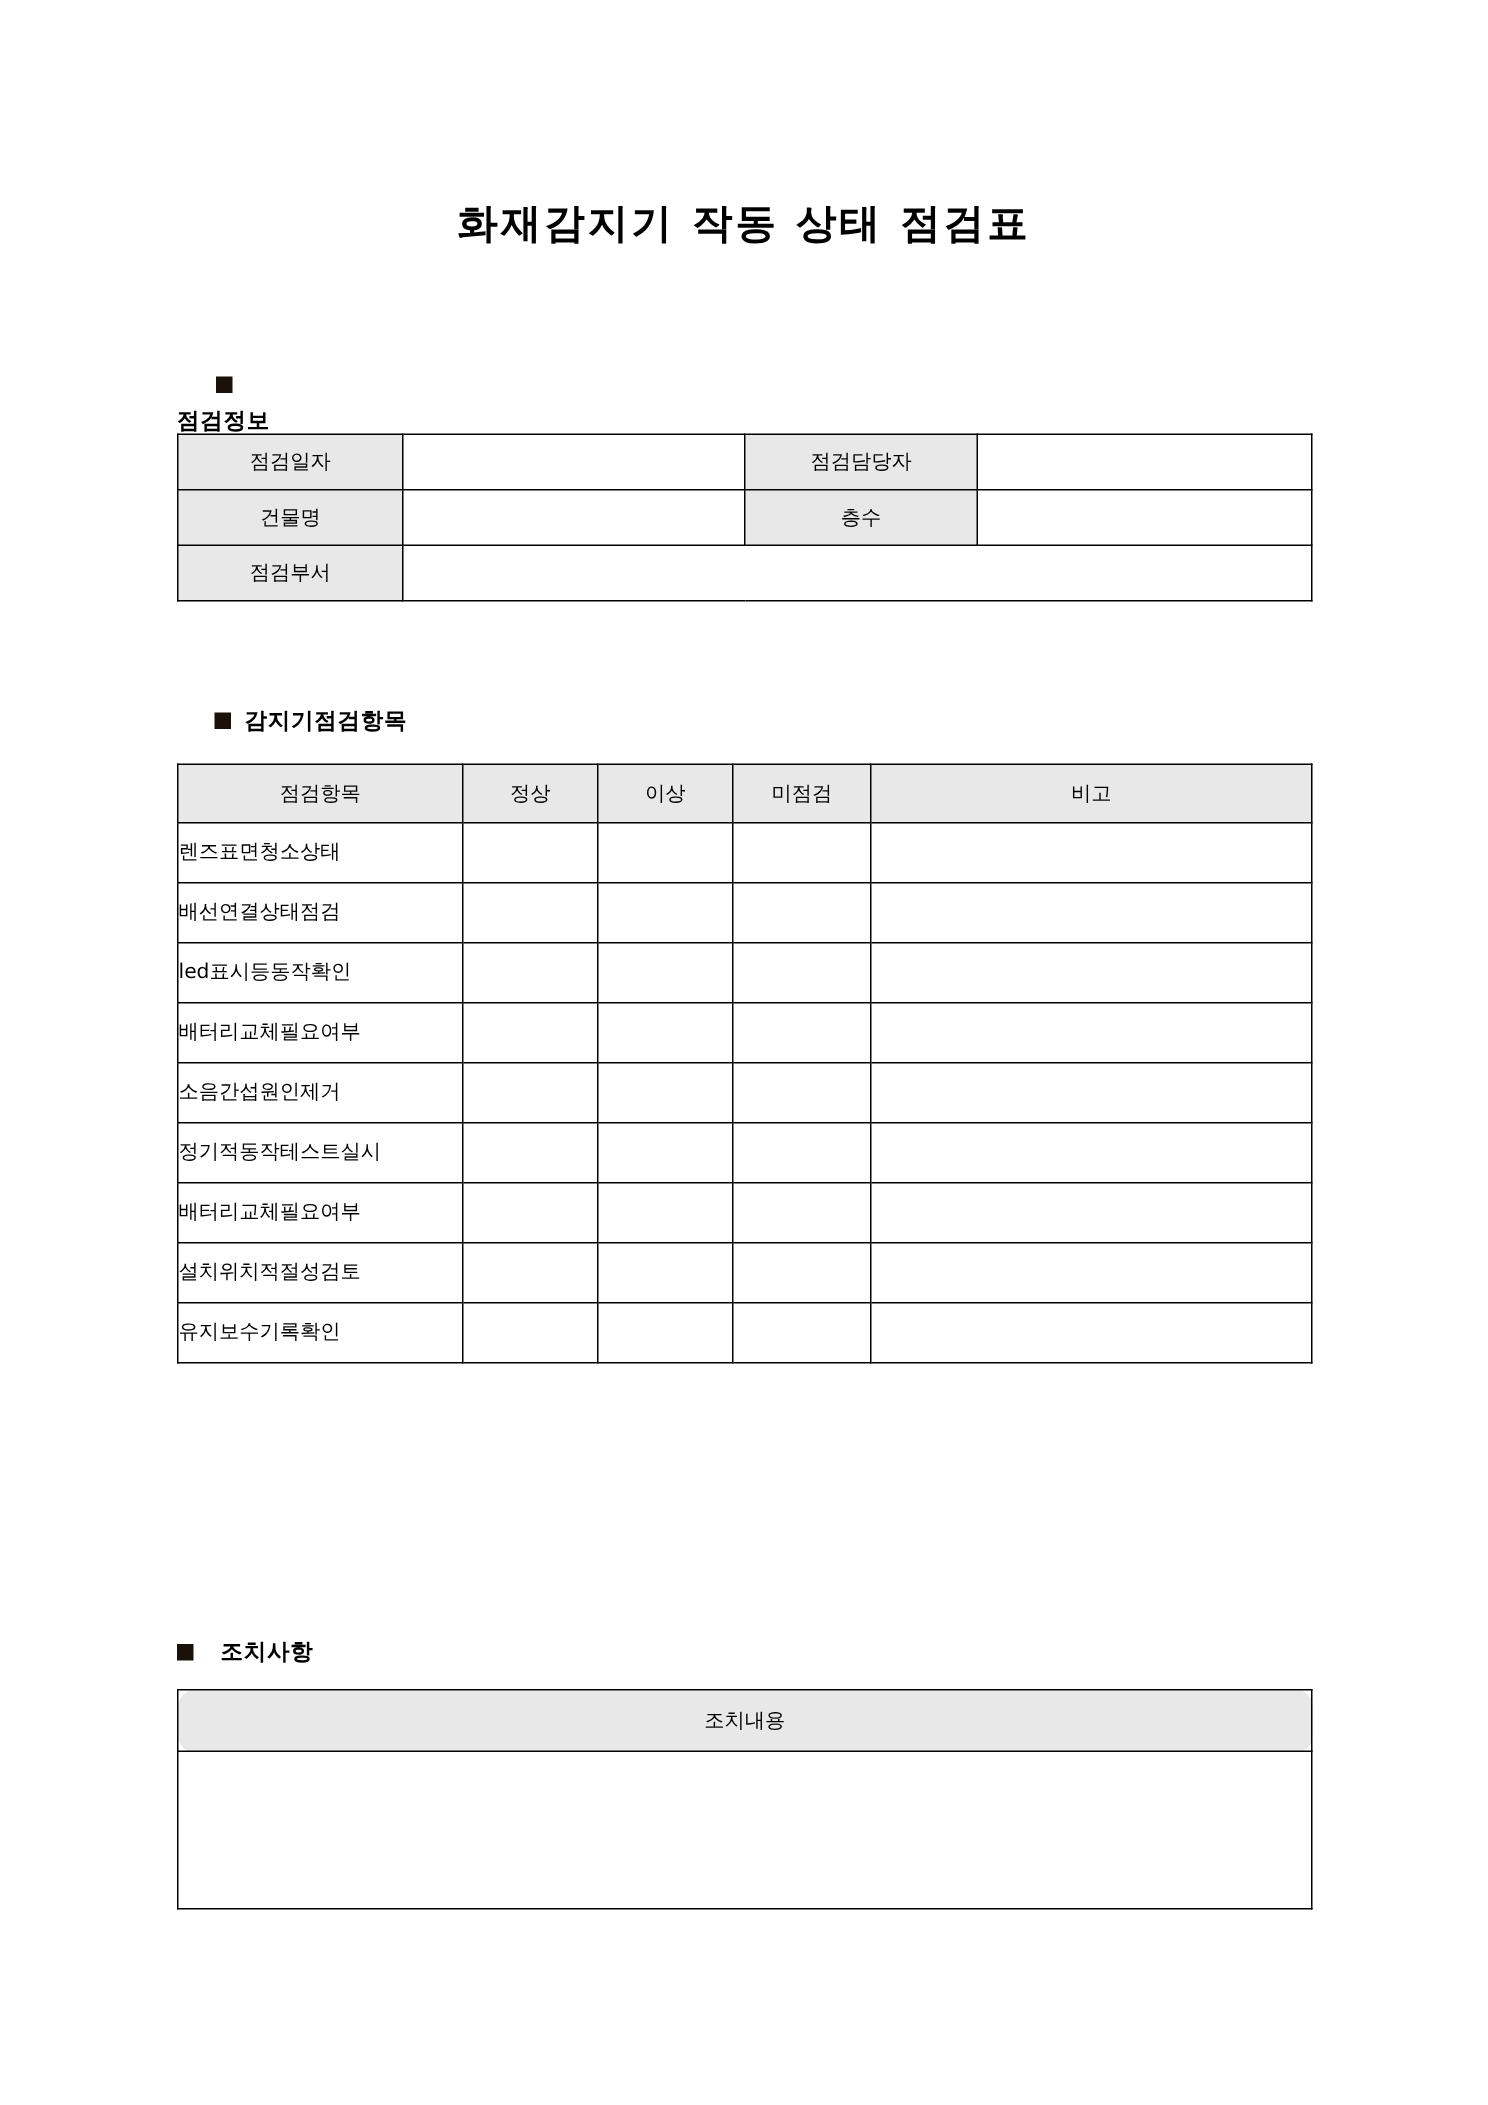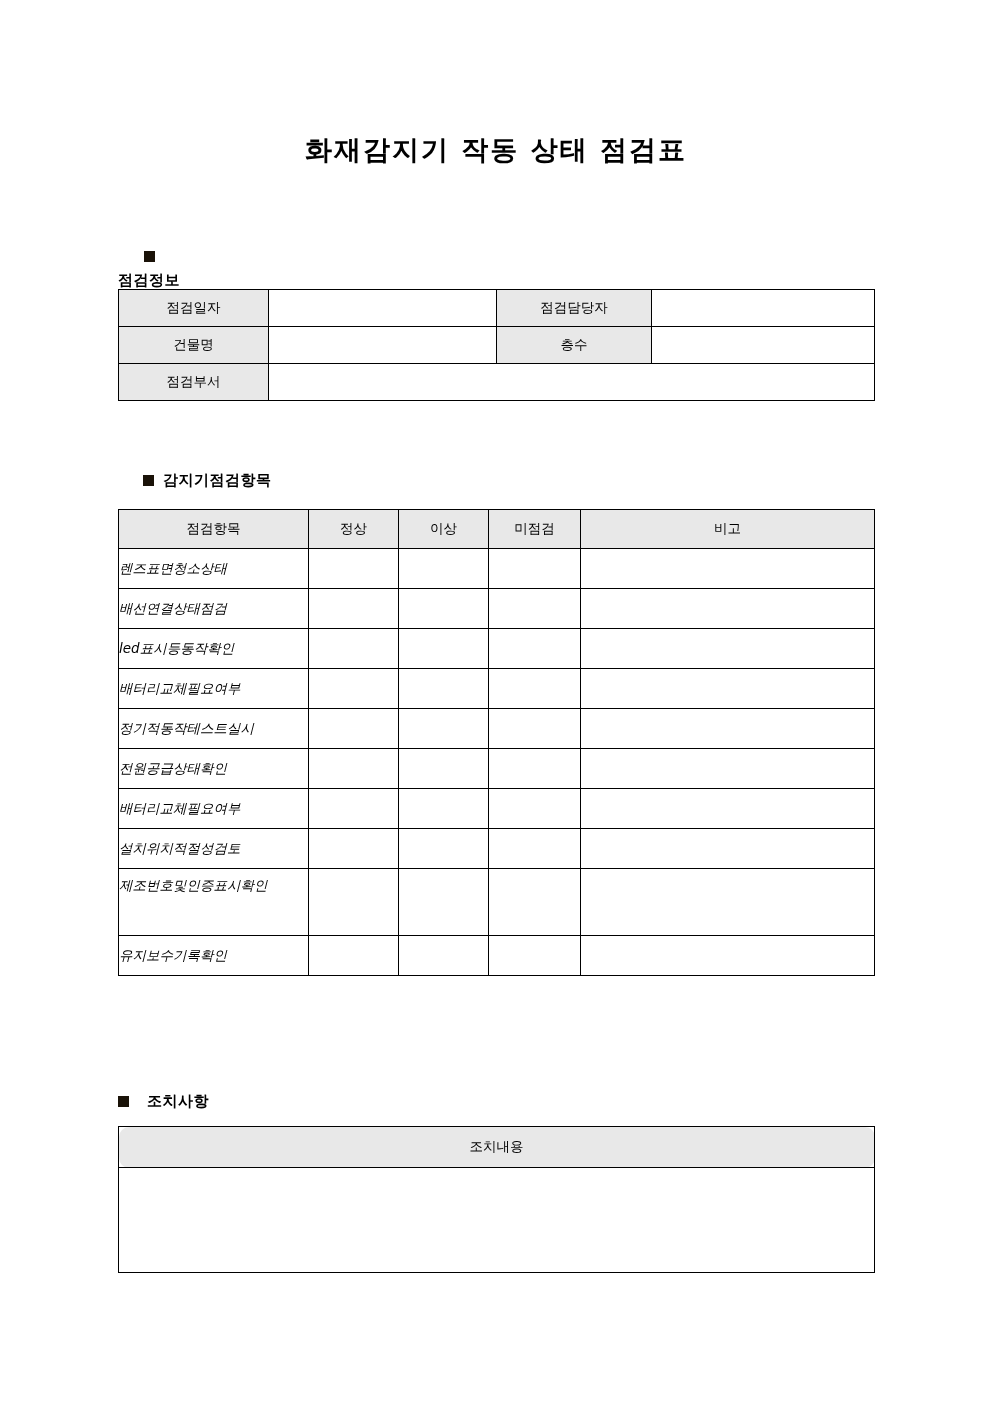--- a/index.html
+++ b/index.html
@@ -72,21 +72,21 @@
   .tbl td, .tbl th {
     border: 1px solid #000000;
     padding: 0;
     font-weight: normal;
     vertical-align: middle;
   }
   .gray {
     background: #e8e8e8;
   }
   .c  { text-align: center; }
-  .l  { text-align: left; padding-left: 9px; font-style: italic; }
+  .l  { text-align: left; padding-left: 9px; }
 
   
   #table-info {
     top: 289px;
     width: 756px;
   }
   #table-info td {
     height: 36px;
   }
   #table-info td.lbl {
@@ -218,49 +218,42 @@
         <td class="l"></td>
       </tr>
       <tr>
         <td class="l item">배터리교체필요여부</td>
         <td class="c"></td>
         <td class="c"></td>
         <td class="c"></td>
         <td class="l"></td>
       </tr>
       <tr>
+        <td class="l item">소음간섭원인제거</td>
+        <td class="c"></td>
+        <td class="c"></td>
+        <td class="c"></td>
+        <td class="l"></td>
+      </tr>
+      <tr>
         <td class="l item">정기적동작테스트실시</td>
         <td class="c"></td>
         <td class="c"></td>
         <td class="c"></td>
         <td class="l"></td>
       </tr>
       <tr>
-        <td class="l item">전원공급상태확인</td>
-        <td class="c"></td>
-        <td class="c"></td>
-        <td class="c"></td>
-        <td class="l"></td>
-      </tr>
-      <tr>
         <td class="l item">배터리교체필요여부</td>
         <td class="c"></td>
         <td class="c"></td>
         <td class="c"></td>
         <td class="l"></td>
       </tr>
       <tr>
         <td class="l item">설치위치적절성검토</td>
-        <td class="c"></td>
-        <td class="c"></td>
-        <td class="c"></td>
-        <td class="l"></td>
-      </tr>
-      <tr class="tall">
-        <td class="l item">제조번호및인증표시확인</td>
         <td class="c"></td>
         <td class="c"></td>
         <td class="c"></td>
         <td class="l"></td>
       </tr>
       <tr>
         <td class="l item">유지보수기록확인</td>
         <td class="c"></td>
         <td class="c"></td>
         <td class="c"></td>

